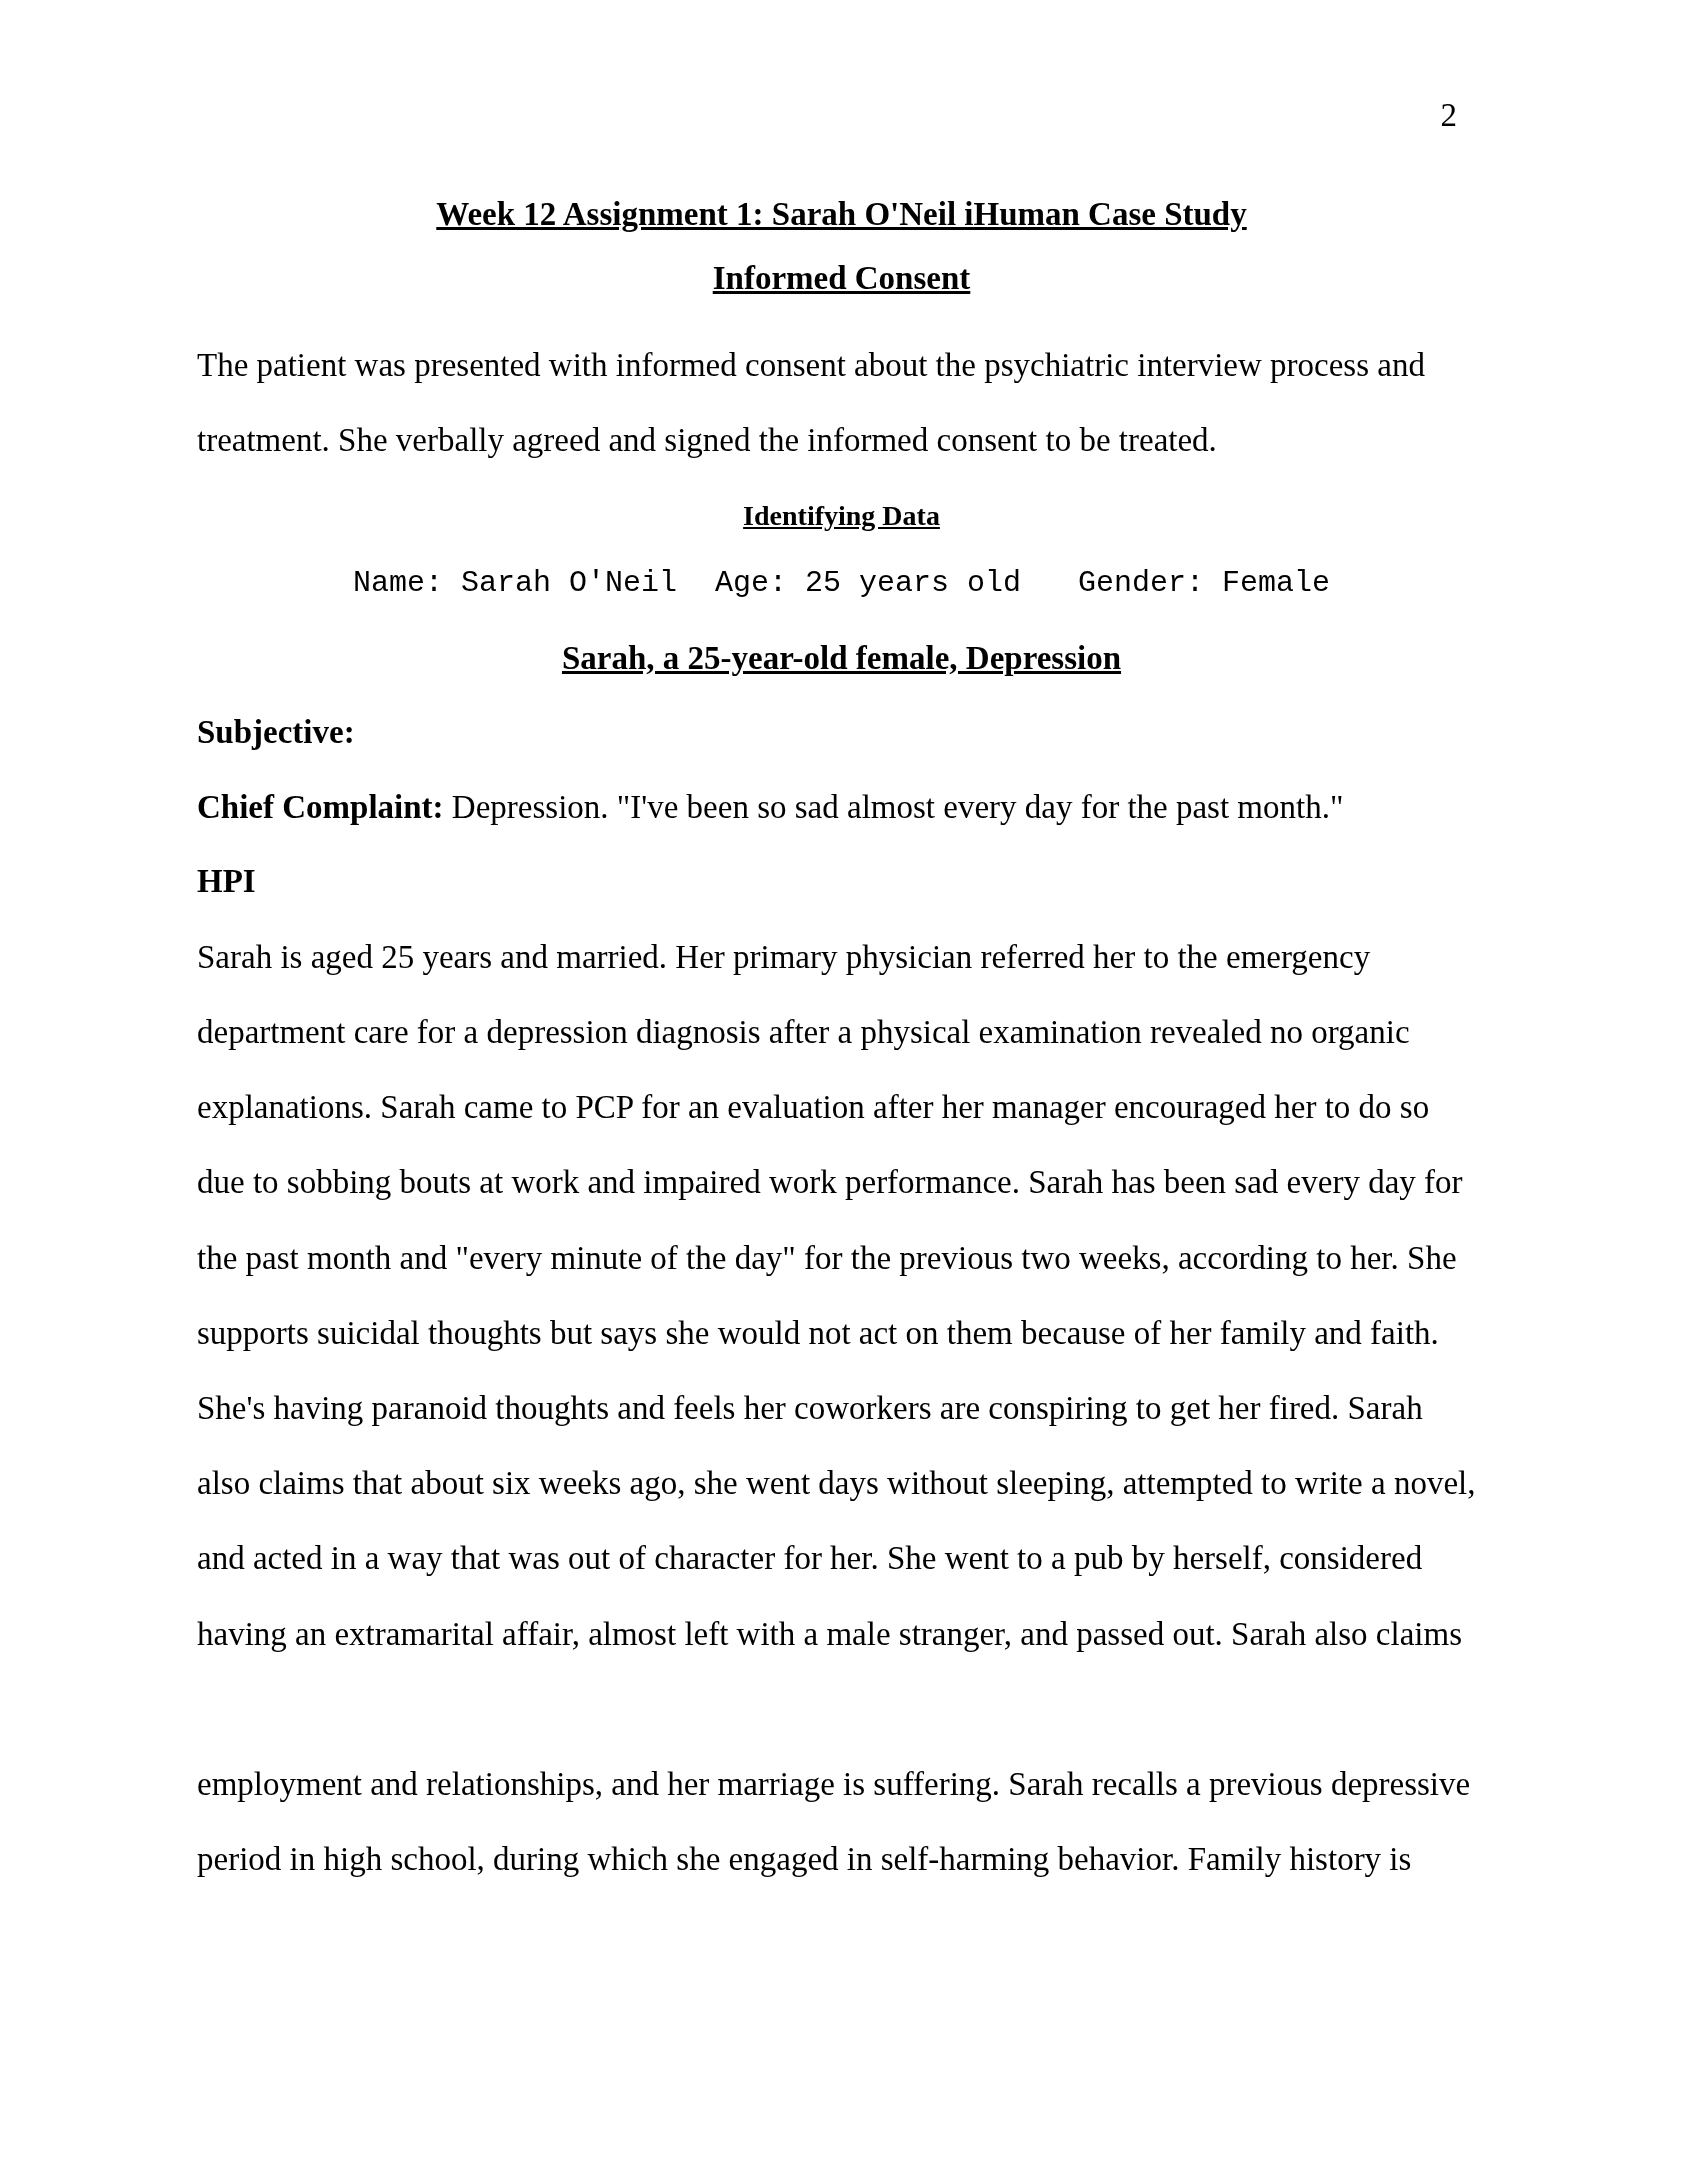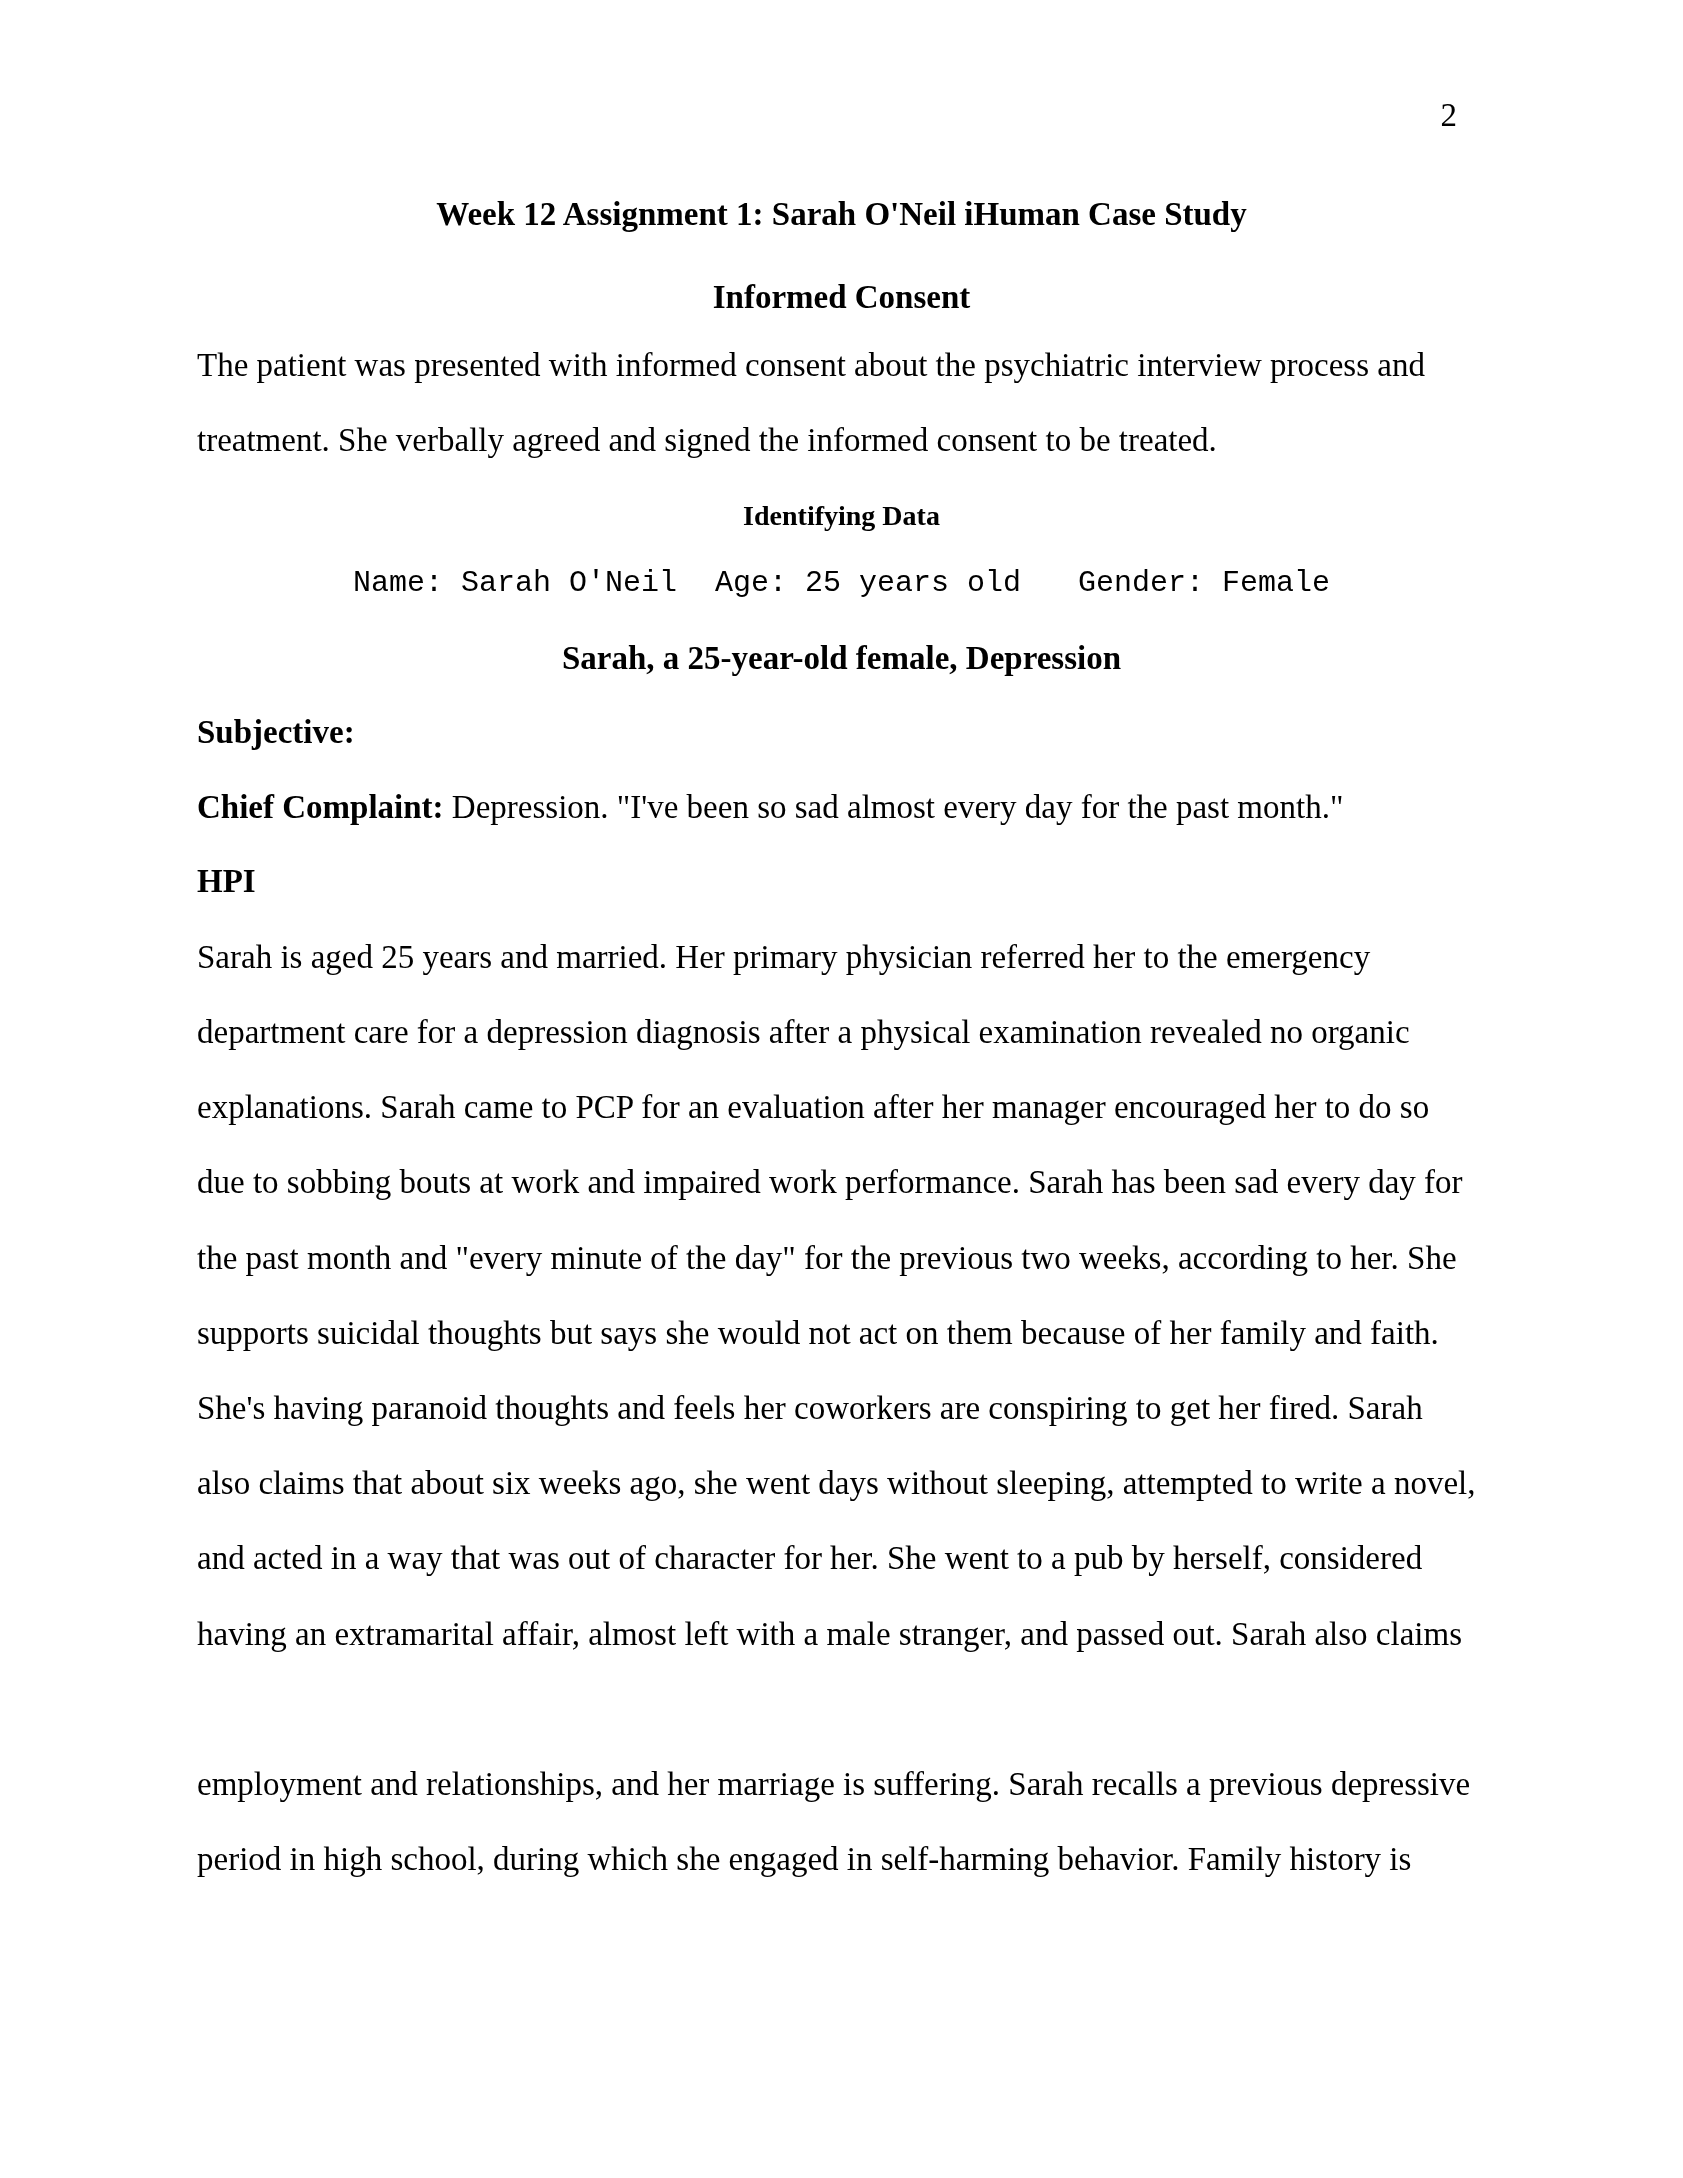--- a/index.html
+++ b/index.html
@@ -1,39 +1,39 @@
 <!DOCTYPE html>
 <html><head>
 <meta charset="utf-8">
 <style>
   html, body { margin: 0; padding: 0; background: #ffffff; }
   body { width: 1683px; height: 2178px; position: relative; overflow: hidden;
          font-family: "Liberation Serif", "DejaVu Serif", serif; color: #000; }
   .page { position: absolute; left: 0; top: 0; width: 1683px; height: 2178px; }
   .page-number { position: absolute; top: 97px; right: 226px; font-size: 33px; }
   .line { position: absolute; left: 197px; width: 1287px; font-size: 33px; line-height: 40px; white-space: nowrap; }
-  .center { left: 0; width: 1683px; text-align: center; }
+  .center { left: 0; width: 1683px; text-align: center; text-decoration: underline; }
   .bold { font-weight: bold; }
   .small { font-size: 28px; }
   .id-row { position: absolute; left: 0; width: 1683px; top: 564px; text-align: center; font-size: 30px; white-space: nowrap; }
   .id-row span { display: inline-block; font-family: Liberation Mono, monospace; }
   .id-name { margin-right: 38px; }
   .id-age { margin-right: 57px; }
   .hpi-line { position: absolute; left: 197px; font-size: 33px; line-height: 40px; white-space: nowrap; }
 </style>
 </head>
 <body>
 
 <div class="page">
 
   <div class="page-number">2</div>
 
   <div class="line center bold" style="top:194px;">Week 12 Assignment 1: Sarah O'Neil iHuman Case Study</div>
 
-  <div class="line center bold" style="top:277px;">Informed Consent</div>
+  <div class="line center bold" style="top:258px;">Informed Consent</div>
 
   <div class="line" style="top:345px;">The patient was presented with informed consent about the psychiatric interview process and</div>
   <div class="line" style="top:420px;">treatment. She verbally agreed and signed the informed consent to be treated.</div>
 
   <div class="line center bold small" style="top:496px;">Identifying Data</div>
 
   <div class="id-row">
     <span class="id-name">Name: Sarah O'Neil</span><span class="id-age">Age: 25 years old</span><span>Gender: Female</span>
   </div>
 

